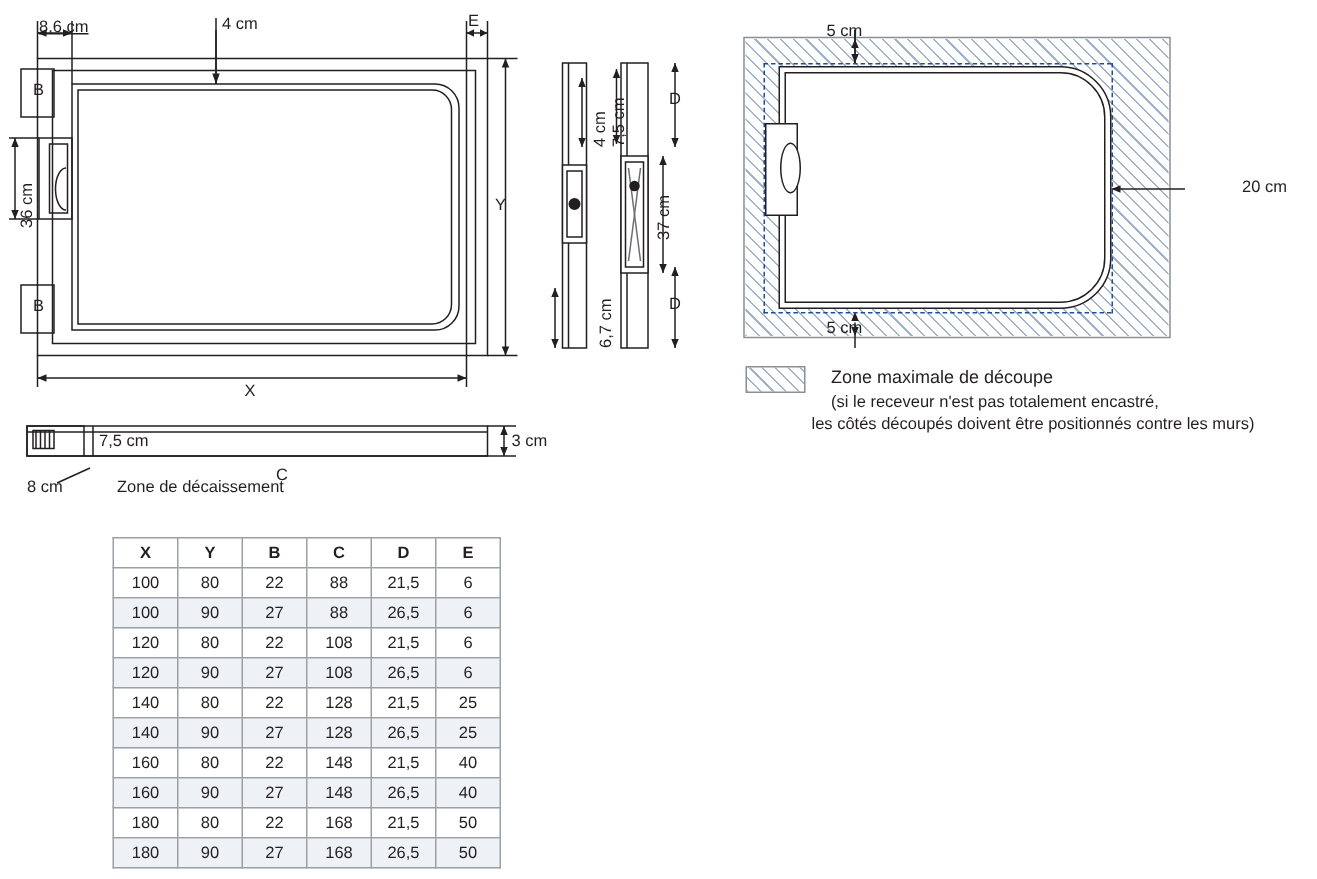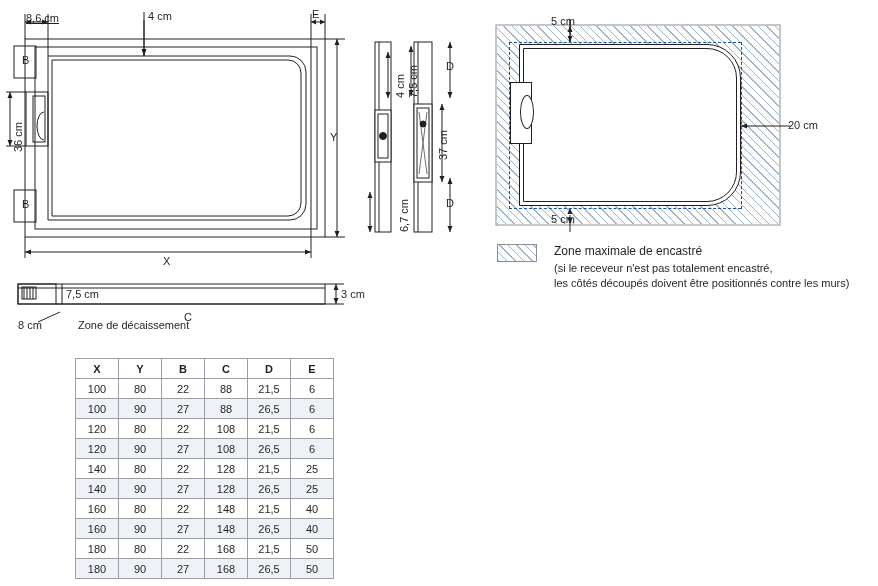--- a/index.html
+++ b/index.html
@@ -201,31 +201,31 @@
 
 <div class="lbl vert" style="left:394px;top:98px;">4 cm</div>
 <div class="lbl vert" style="left:398px;top:232px;">6,7 cm</div>
 <div class="lbl vert" style="left:407px;top:98px;">7,5 cm</div>
 <div class="lbl vert" style="left:437px;top:160px;">37 cm</div>
 <div class="lbl" style="left:446px;top:60px;">D</div>
 <div class="lbl" style="left:446px;top:197px;">D</div>
 
 <div class="lbl" style="left:551px;top:15px;">5 cm</div>
 <div class="lbl" style="left:551px;top:213px;">5 cm</div>
-<div class="lbl" style="left:788px;top:119px;">20 cm</div>
+<div class="lbl" style="left:828px;top:119px;">20 cm</div>
 
 <div class="lbl" style="left:66px;top:288px;">7,5 cm</div>
 <div class="lbl" style="left:341px;top:288px;">3 cm</div>
 <div class="lbl" style="left:18px;top:319px;">8 cm</div>
 <div class="lbl" style="left:184px;top:311px;">C</div>
 <div class="lbl" style="left:78px;top:319px;">Zone de décaissement</div>
 
-<div class="lbl" style="left:554px;top:245px;font-size:12px;">Zone maximale de encastré</div>
+<div class="lbl" style="left:554px;top:245px;font-size:12px;">Zone maximale de découpe</div>
 <div class="lbl" style="left:554px;top:262px;">(si le receveur n'est pas totalement encastré,</div>
-<div class="lbl" style="left:554px;top:277px;">les côtés découpés doivent être positionnés contre les murs)</div>
+<div class="lbl" style="left:541px;top:277px;">les côtés découpés doivent être positionnés contre les murs)</div>
 
 <div style="position:absolute;left:75px;top:358px;">
   <table>
     <thead>
       <tr>
         <th>X</th>
         <th>Y</th>
         <th>B</th>
         <th>C</th>
         <th>D</th>

